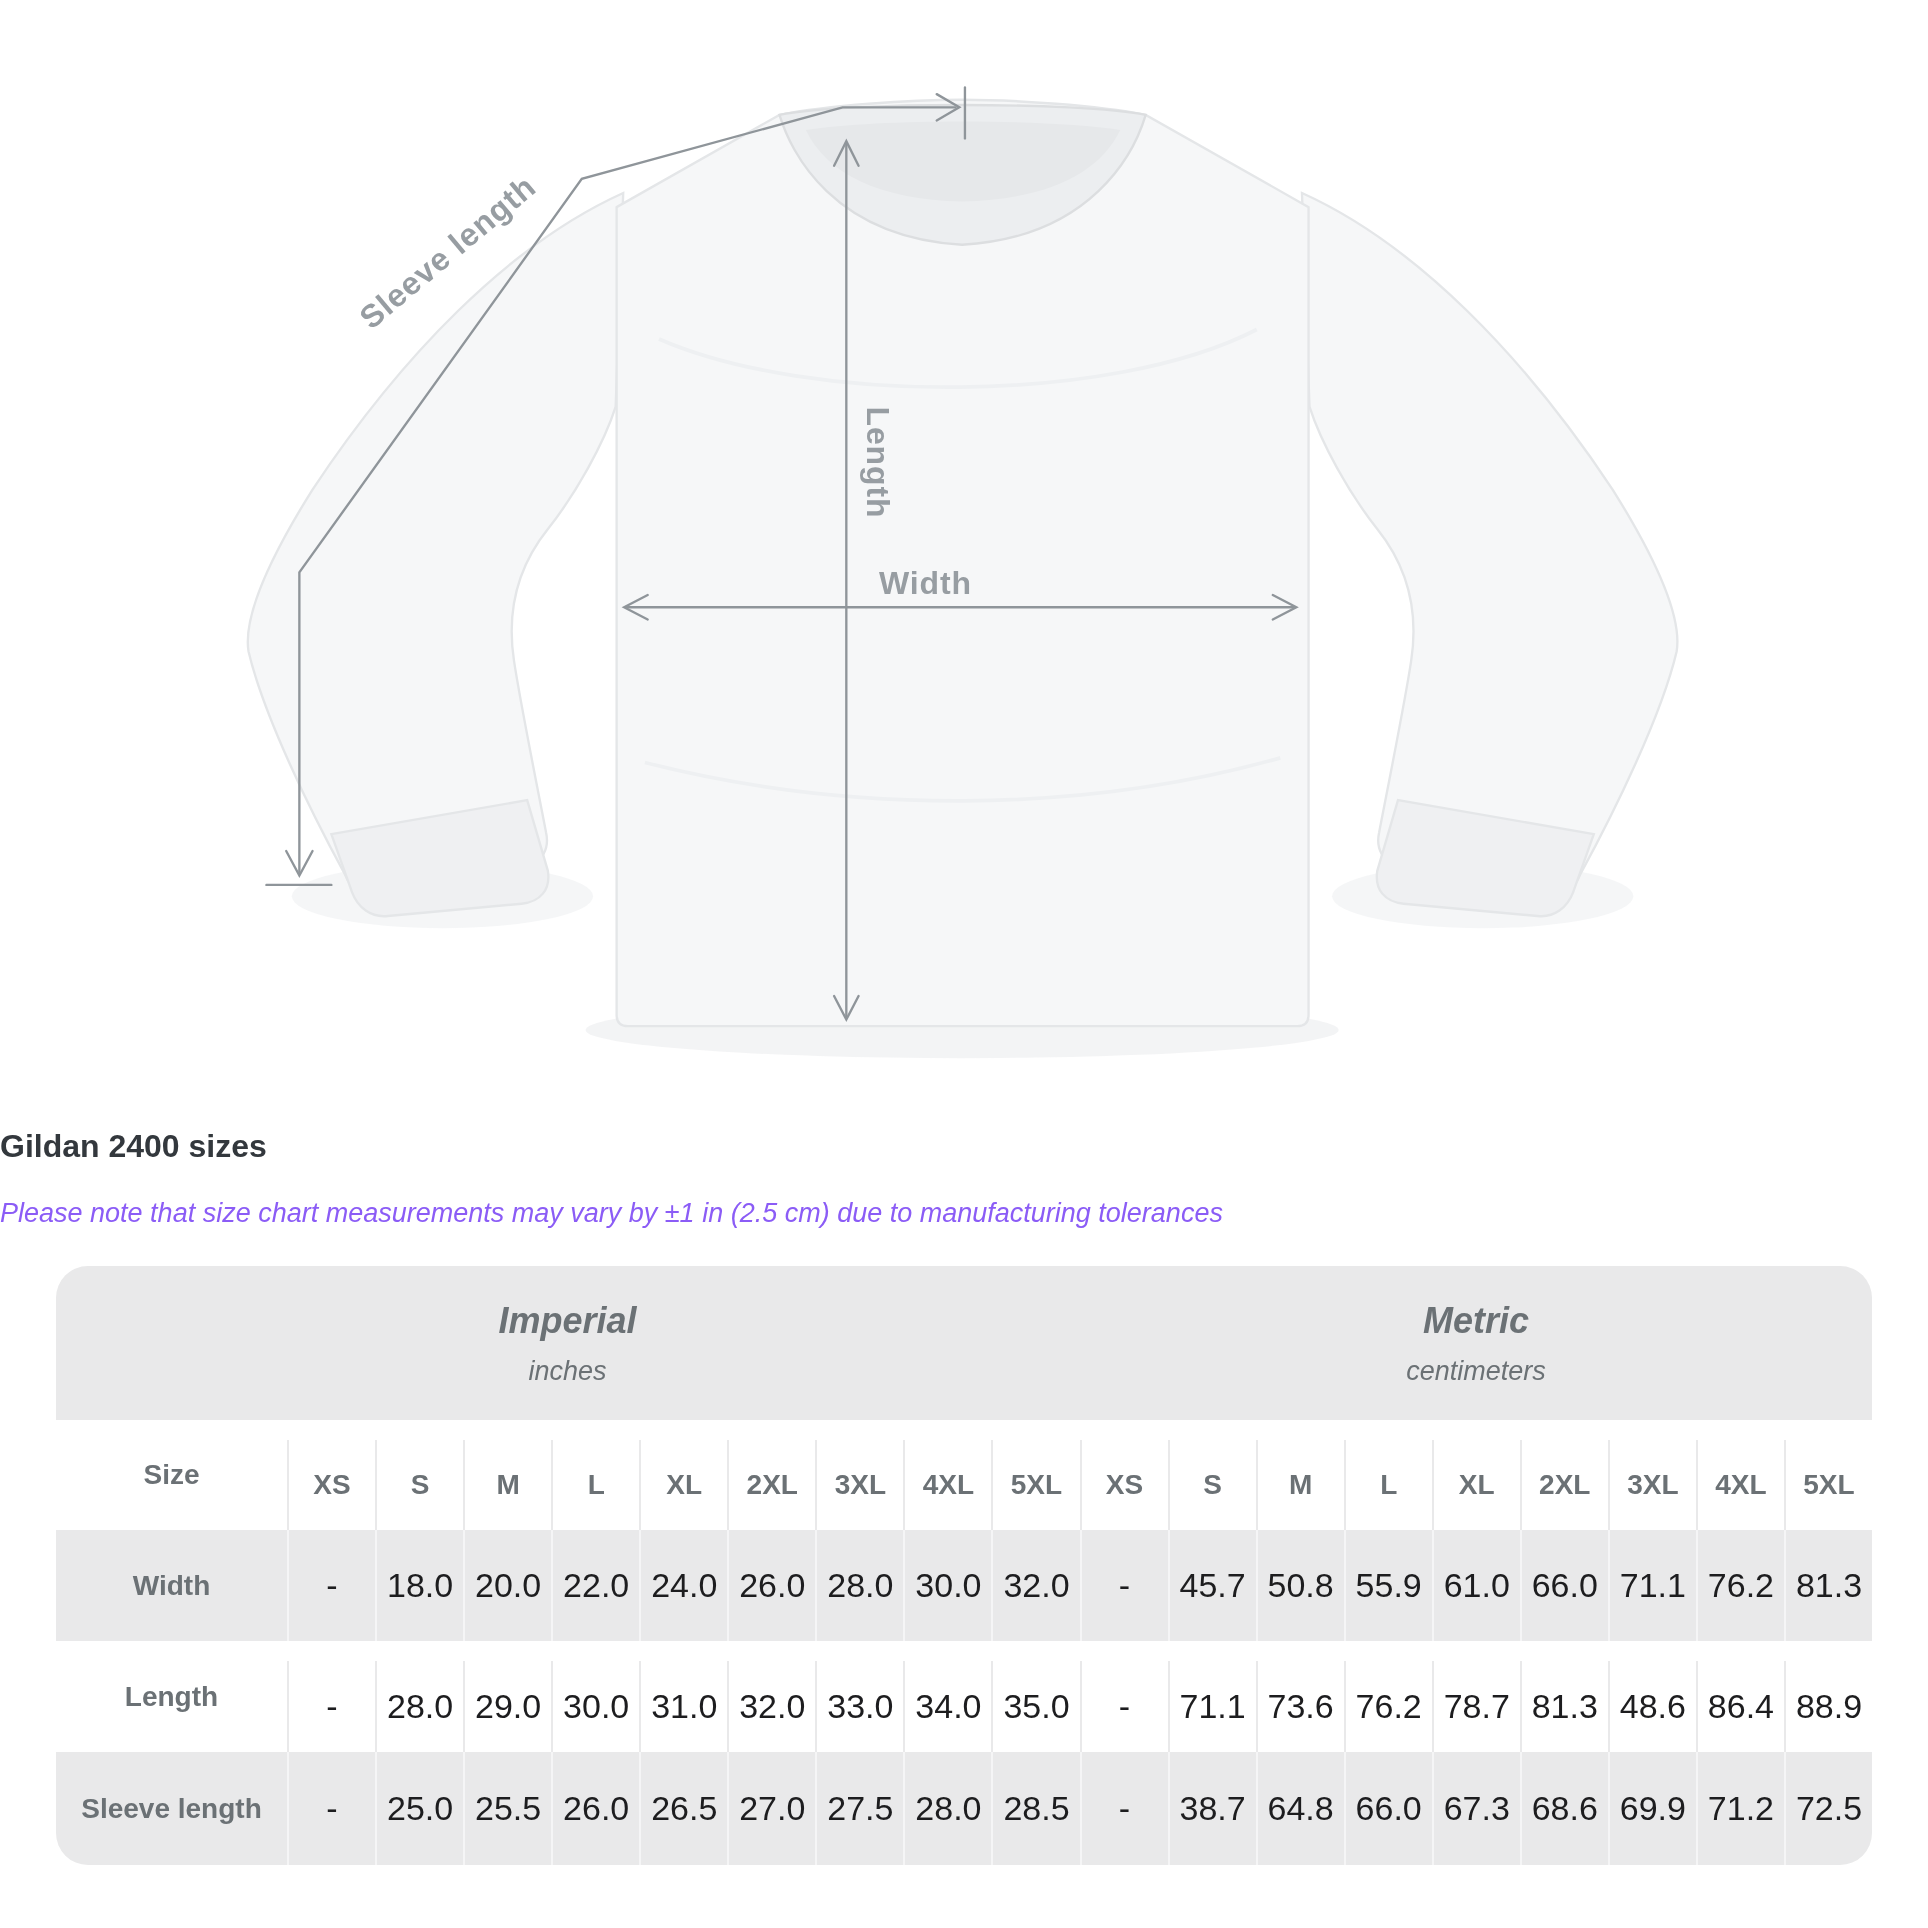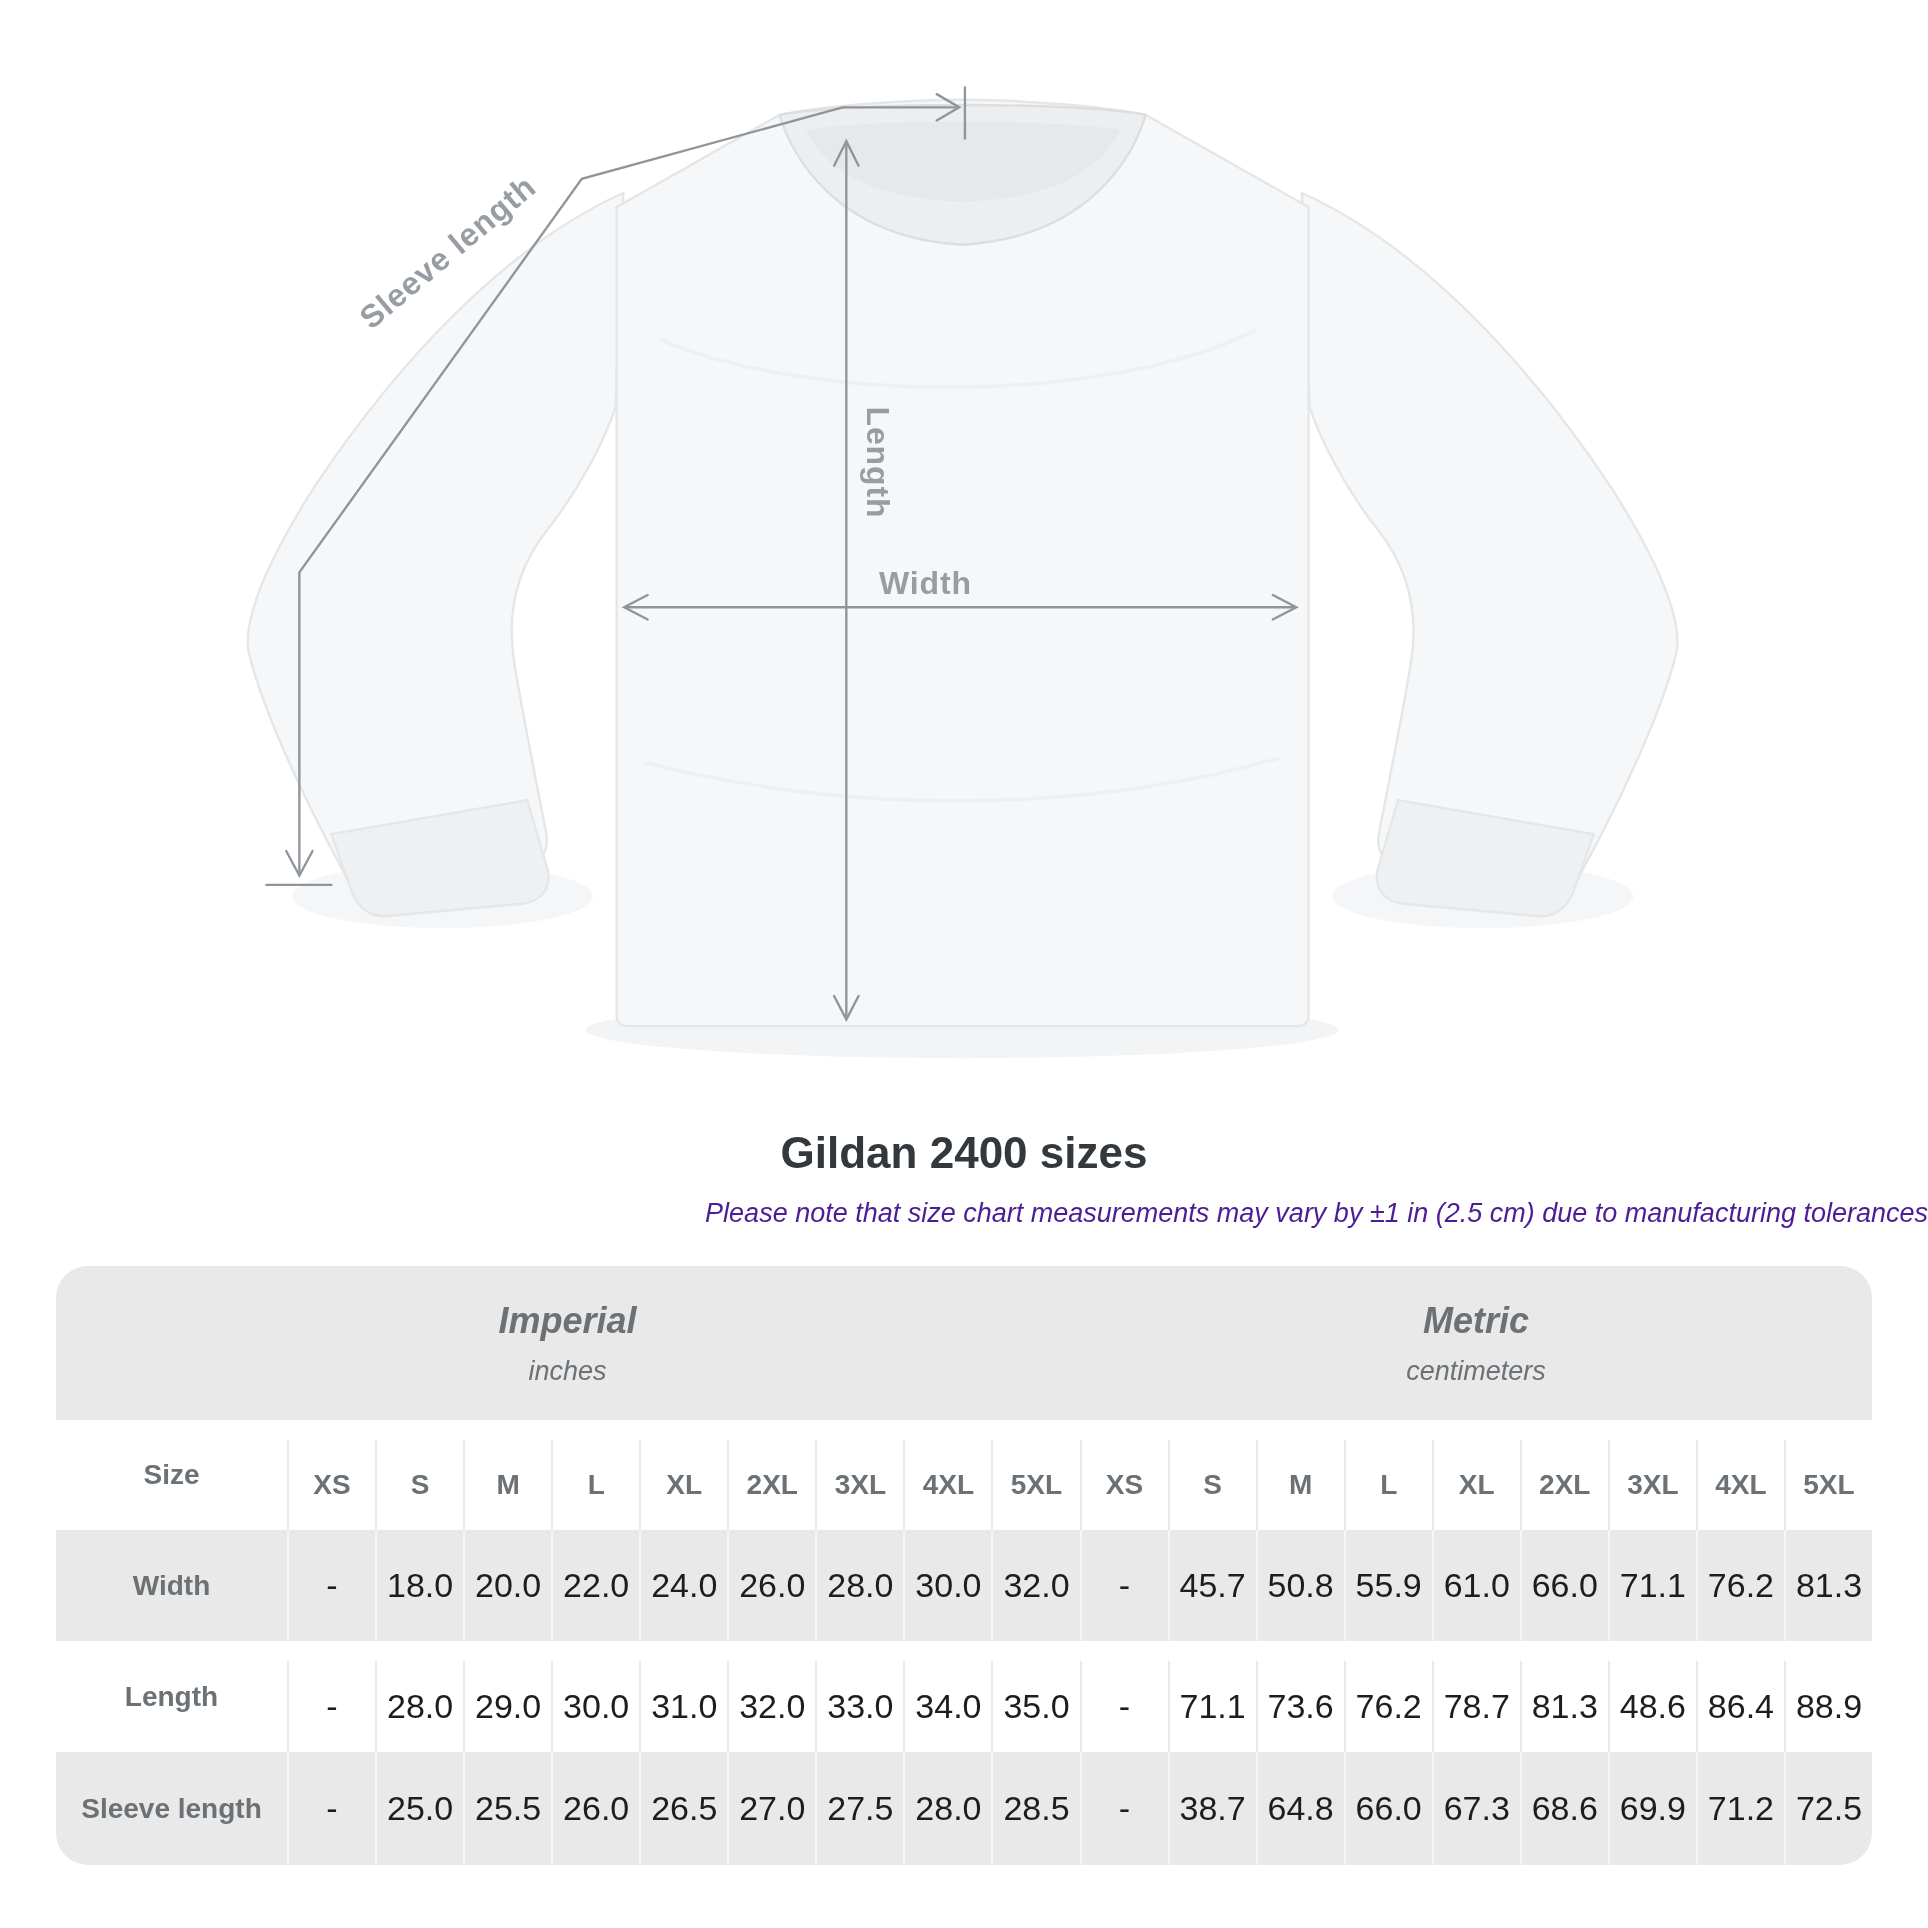--- a/index.html
+++ b/index.html
@@ -9,24 +9,24 @@
   
   #diagram-svg{position:absolute;left:0;top:0;width:1928px;height:1928px;}
 
   .measure-label{position:absolute;color:#979da2;font-weight:bold;font-size:32px;
                  white-space:nowrap;letter-spacing:0.9px;}
   #lbl-sleeve{left:339px;top:234px;transform:rotate(-40deg);}
   #lbl-length{left:821px;top:444px;transform:rotate(90deg);}
   #lbl-width{left:850px;top:565px;width:151px;text-align:center;}
 
   
-  .chart-title{position:absolute;left:0;top:1128px;width:1928px;text-align:center;
-               font-size:44px;font-weight:bold;color:#33383d;}
-  .chart-subtitle{position:absolute;left:0;top:1198px;width:1928px;text-align:right;
-                  font-size:27px;font-style:italic;color:#4c1d95;}
+  .chart-title{position:absolute;left:0;top:1128px;width:1928px;
+               font-size:32px;font-weight:bold;color:#33383d;}
+  .chart-subtitle{position:absolute;left:0;top:1198px;width:1928px;text-align:left;
+                  font-size:27px;font-style:italic;color:#8b5cf6;}
 
   
   .size-table{position:absolute;left:56px;top:1266px;width:1816px;height:599px;
               border-radius:32px;overflow:hidden;background:#ffffff;}
   .t-row{display:grid;grid-template-columns:231px repeat(18,1fr);}
   .unit-row{height:154px;grid-template-columns:1023px 794px;}
   .unit-cell{background:#e9e9ea;display:flex;flex-direction:column;align-items:center;
              justify-content:center;gap:14px;}
   .unit-name{font-size:36px;font-weight:bold;font-style:italic;color:#6b7175;}
   .unit-sub{font-size:27px;font-style:italic;color:#6b7175;}

